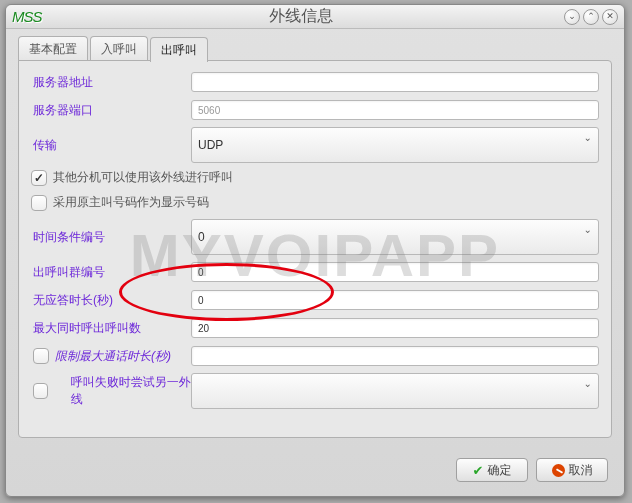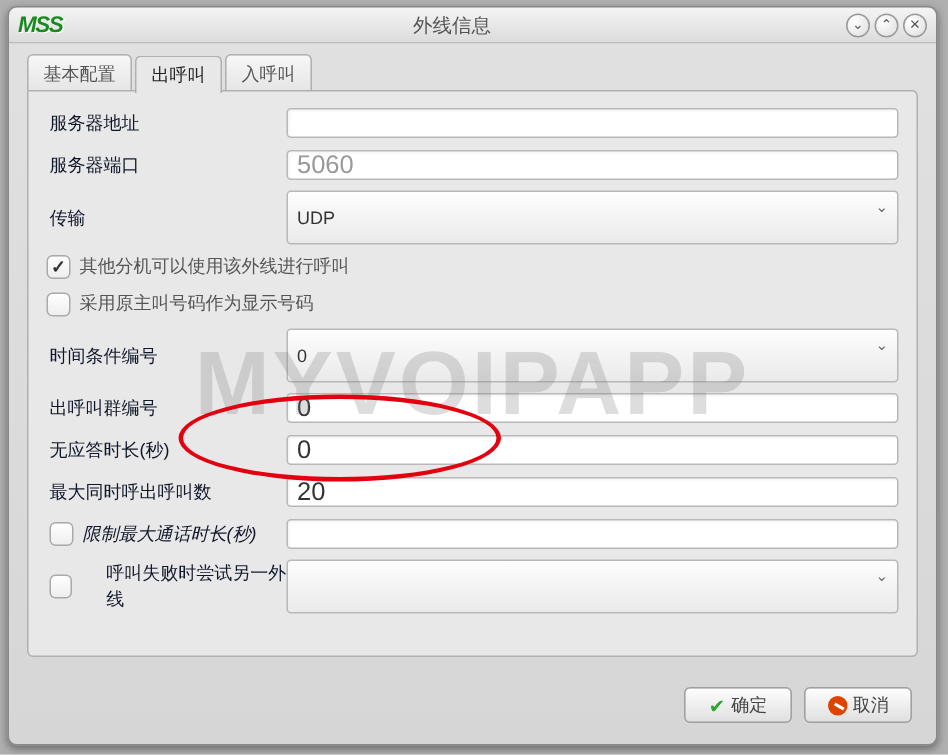--- a/index.html
+++ b/index.html
@@ -28,31 +28,31 @@
     height: 24px;
     display: flex;
     align-items: center;
     padding: 2px 6px;
     background: linear-gradient(#f4f4f4, #dcdcdc);
     border-bottom: 1px solid #bbb;
     border-radius: 6px 6px 0 0;
   }
   .titlebar .icon {
     font-style: italic;
-    font-weight: 700;
+    font-weight: 400;
     font-size: 15px;
     color: #198a1f;
     letter-spacing: -1px;
     text-shadow: 1px 1px 0 #fff;
   }
   .titlebar .title {
     flex: 1;
     text-align: center;
     color: #555;
-    font-size: 13px;
+    font-size: 16px;
   }
   .titlebar .winbtn {
     width: 16px; height: 16px;
     border: 1px solid #999;
     border-radius: 50%;
     margin-left: 3px;
     display: flex; align-items: center; justify-content: center;
     background: radial-gradient(circle at 30% 30%, #fff, #ddd);
     font-size: 9px; line-height: 9px; color: #555;
     cursor: default;
@@ -88,21 +88,21 @@
     position: relative;
   }
   .row {
     display: flex;
     align-items: center;
     margin-bottom: 6px;
     min-height: 22px;
   }
   .row .label {
     width: 160px;
-    color: #0f172a;
+    color: #6d28d9;
     padding-left: 2px;
   }
   .row .field {
     flex: 1;
   }
   .chk {
     width: 16px; height: 16px;
     border: 1px solid #aaa;
     border-radius: 4px;
     background: linear-gradient(#fff,#eee);
@@ -120,21 +120,21 @@
     margin-bottom: 8px;
     color: #555;
   }
   .input {
     width: 100%;
     height: 20px;
     border: 1px solid #b8b8b8;
     border-radius: 3px;
     background: #fff;
     padding: 1px 6px;
-    font-size: 17px;
+    font-size: 10px;
     color: #333;
     outline: none;
     box-shadow: inset 1px 1px 2px rgba(0,0,0,0.05);
   }
   .input::placeholder { color: #999; }
   .select {
     width: 100%;
     height: 36px;
     border: 1px solid #b8b8b8;
     border-radius: 3px;
@@ -218,22 +218,22 @@
   <div class="titlebar">
     <span class="icon">MSS</span>
     <span class="title">外线信息</span>
     <span class="winbtn">⌄</span>
     <span class="winbtn">⌃</span>
     <span class="winbtn">✕</span>
   </div>
 
   <div class="tabs">
     <div class="tab">基本配置</div>
+    <div class="tab">入呼叫</div>
     <div class="tab active">出呼叫</div>
-    <div class="tab">入呼叫</div>
   </div>
 
   <div class="panel">
 
 
     <div class="row">
       <div class="label">服务器地址</div>
       <div class="field"><input class="input" value="" style=""></div>
     </div>
 

